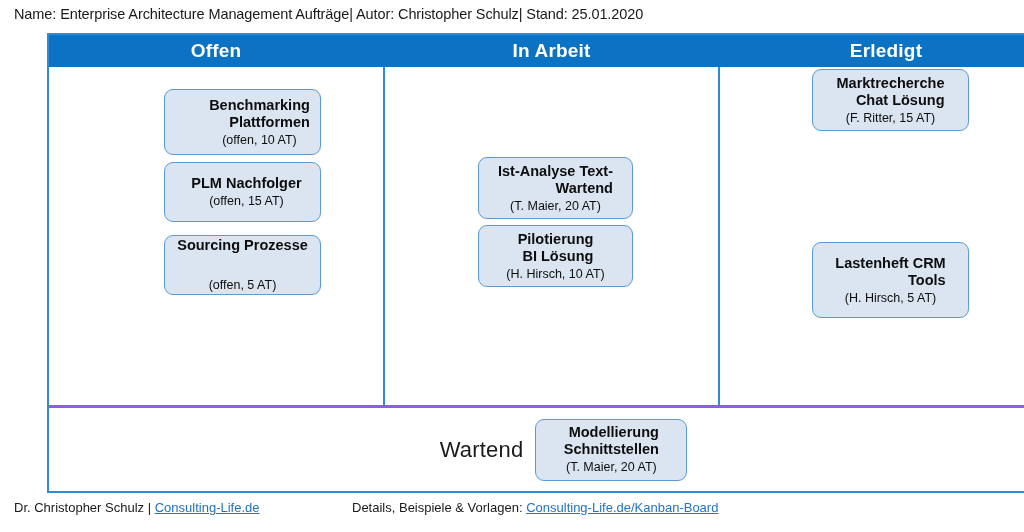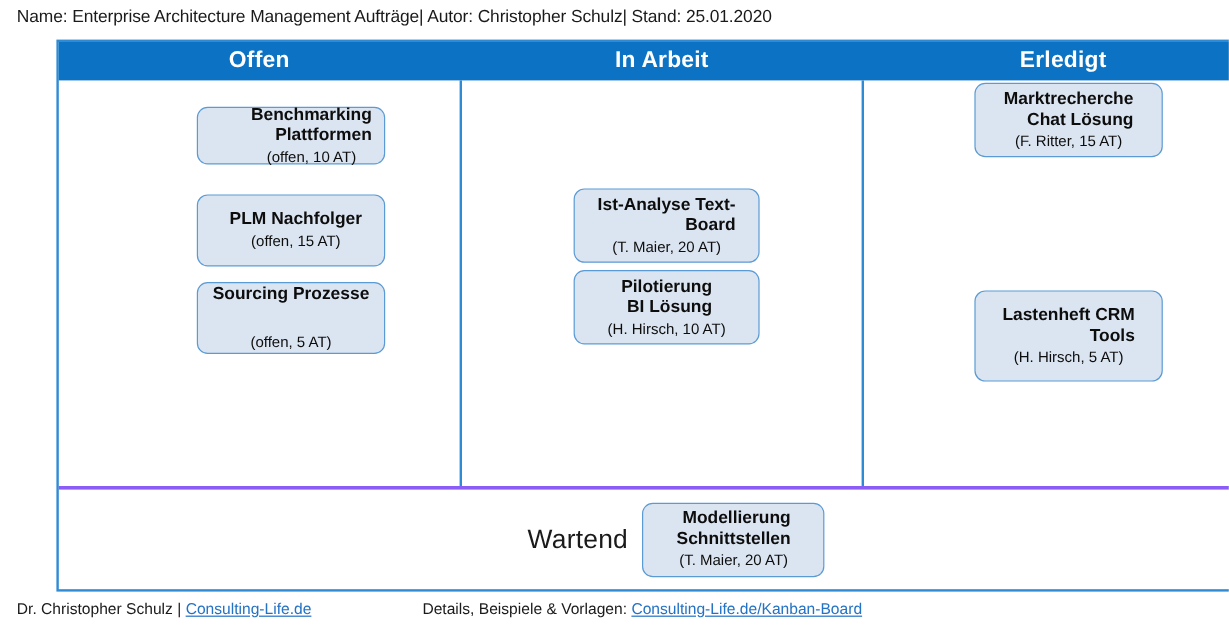--- a/index.html
+++ b/index.html
@@ -160,39 +160,39 @@
 
   <div class="header-band">
     <div class="col-head c1">Offen</div>
     <div class="col-head c2">In Arbeit</div>
     <div class="col-head c3">Erledigt</div>
   </div>
 
   <div class="lanes">
 
     <div class="lane c1">
-      <div class="card" style="left:115px; top:22px; width:157px; height:48px;padding-left:40px;">
+      <div class="card" style="left:115px; top:22px; width:157px; height:66px;padding-left:40px;">
         <div class="card-title">Benchmarking
 Plattformen</div>
         <div class="card-sub">(offen, 10 AT)</div>
       </div>
       <div class="card" style="left:115px; top:95px; width:157px; height:60px;padding-left:14px;">
         <div class="card-title">PLM Nachfolger</div>
         <div class="card-sub">(offen, 15 AT)</div>
       </div>
       <div class="card" style="left:115px; top:168px; width:157px; height:60px;gap:22px;">
         <div class="card-title">Sourcing Prozesse</div>
         <div class="card-sub">(offen, 5 AT)</div>
       </div>
     </div>
 
     <div class="lane c2">
       <div class="card" style="left:93px; top:90px; width:155px; height:62px;">
         <div class="card-title">Ist-Analyse Text-
-Board</div>
+Wartend</div>
         <div class="card-sub">(T. Maier, 20 AT)</div>
       </div>
       <div class="card" style="left:93px; top:158px; width:155px; height:62px;">
         <div class="card-title">Pilotierung
 BI Lösung</div>
         <div class="card-sub">(H. Hirsch, 10 AT)</div>
       </div>
     </div>
 
     <div class="lane c3">

